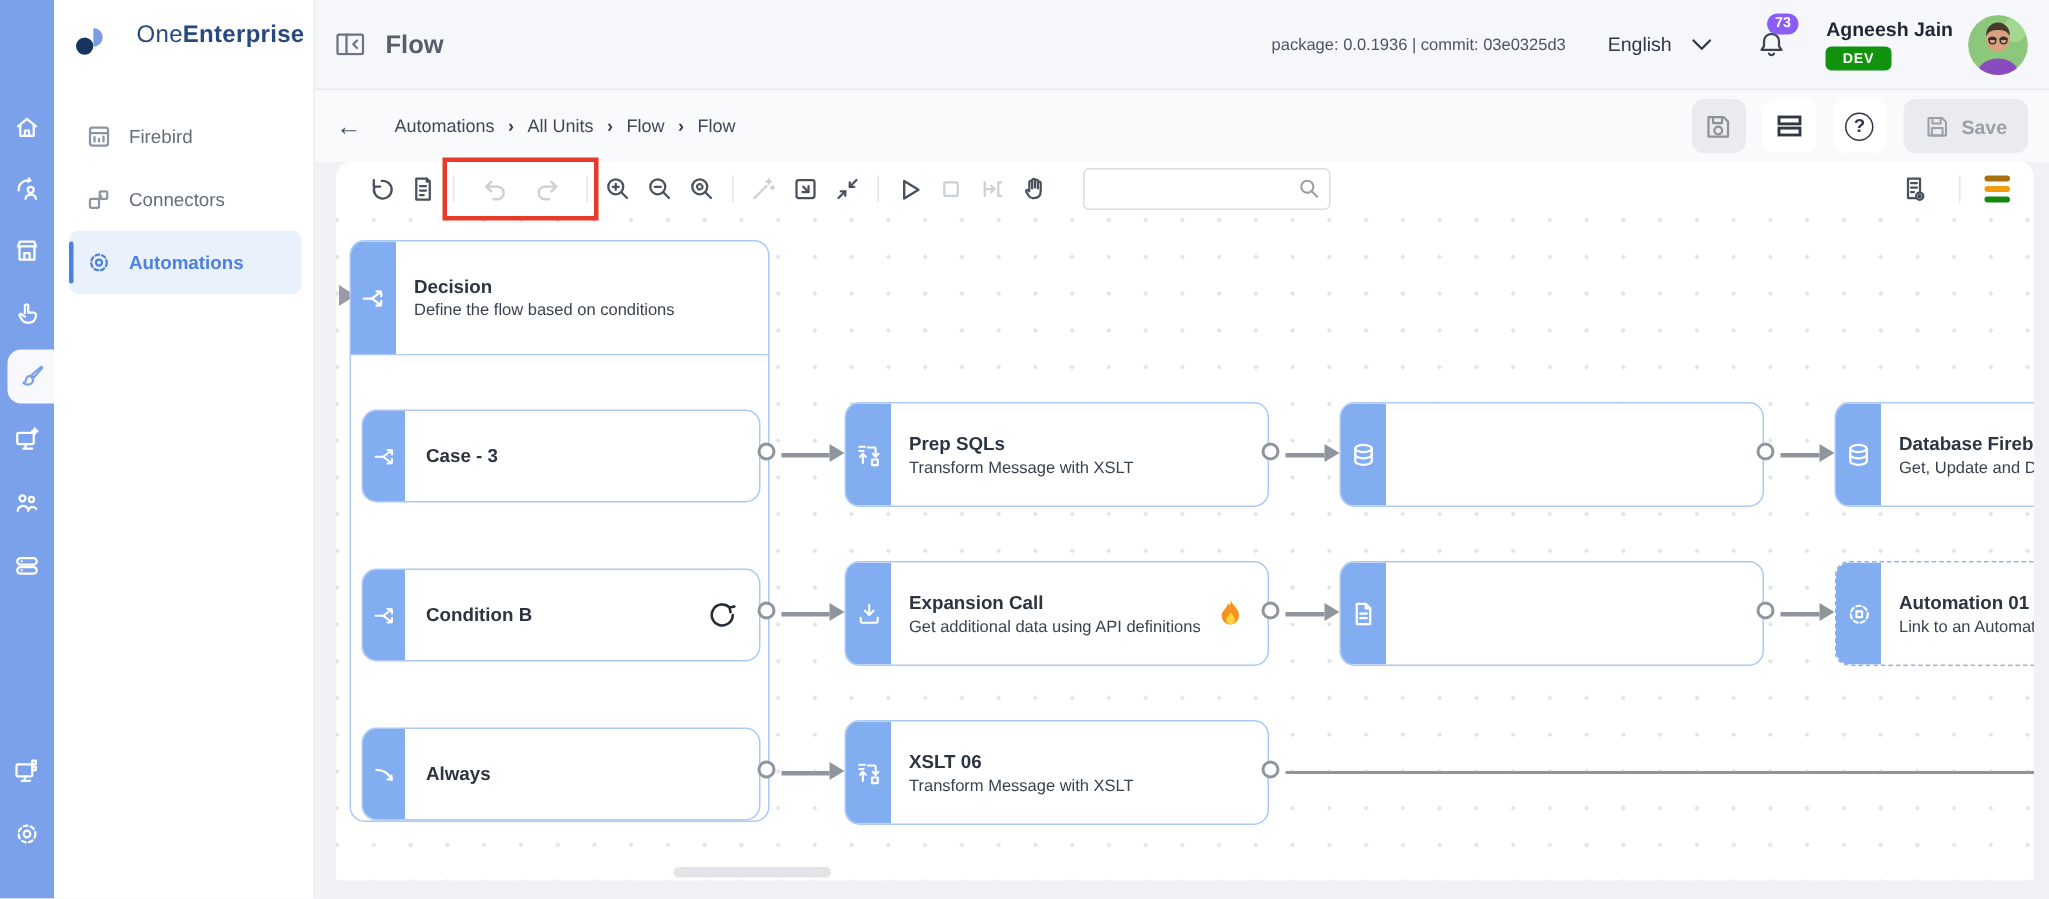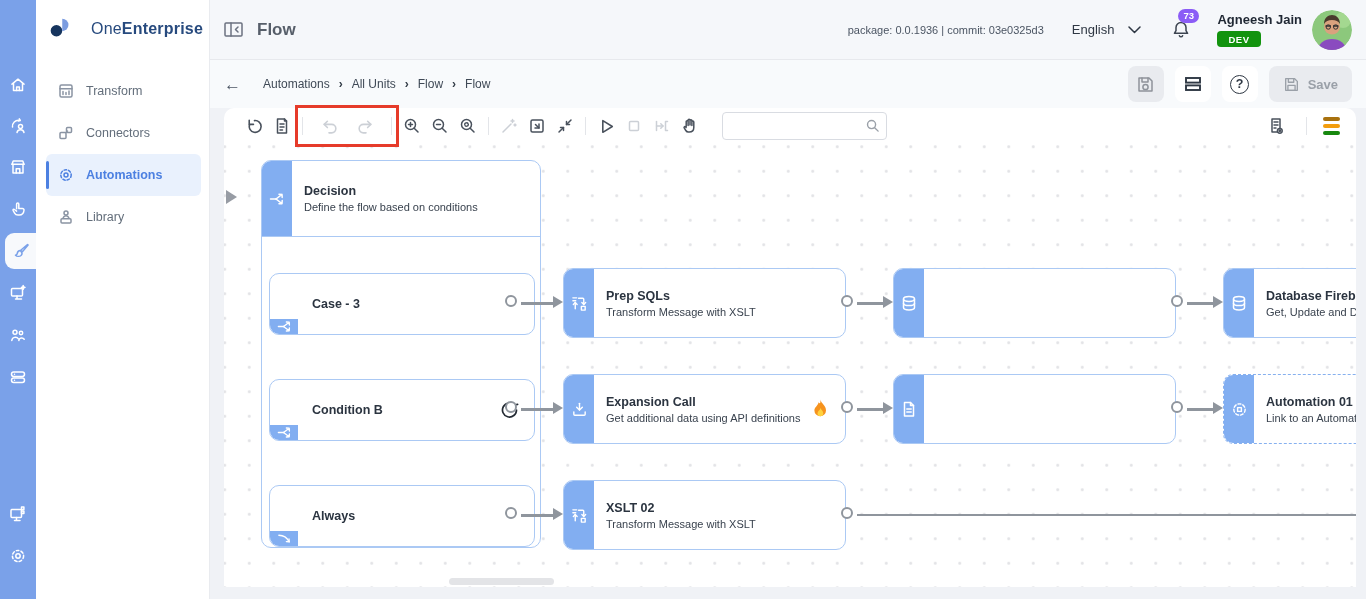--- a/index.html
+++ b/index.html
@@ -12,21 +12,21 @@
   svg { display:block; }
   .st { fill:none; stroke:currentColor; stroke-width:1.5; stroke-linecap:round; stroke-linejoin:round; }
 
   
   .rail { position:absolute; left:0; top:0; width:36px; height:599px; background:#7aa1e9; z-index:5; }
   .ric { position:absolute; left:0; width:36px; height:36px; display:flex; align-items:center; justify-content:center; color:#fff; }
   .ric.active { left:5px; width:31px; background:#f7f9fc; border-radius:9px 0 0 9px; color:#7aa1e9; }
 
   
   .sidebar { position:absolute; left:36px; top:0; width:174px; height:599px; background:#fff; border-right:1px solid #e9ebef; z-index:4; }
-  .logo { display:flex; align-items:center; gap:19px; padding:15px 6px 0 12px; }
+  .logo { display:flex; gap:19px; padding:15px 6px 0 12px; }
   .logo-text { font-size:16px; color:#274a7e; letter-spacing:.2px; white-space:nowrap; }
   .logo-text b { font-weight:800; }
   .menu { margin-top:28px; }
   .side-item { position:relative; display:flex; align-items:center; gap:12px; height:42px; padding-left:22px; color:#636e7b; font-size:12.5px; cursor:pointer; }
   .side-item .sicon { color:#8a94a3; }
   .side-item.active { background:#e9f1fd; border-radius:6px; margin:0 8px 0 10px; padding-left:12px; color:#4c80e1; font-weight:700; }
   .side-item.active .sicon { color:#4c80e1; }
   .side-item.active::before { content:""; position:absolute; left:0; top:7px; bottom:7px; width:3px; border-radius:2px; background:#4c80e1; }
 
   
@@ -74,23 +74,23 @@
   .colorbars span { width:17px; height:4.5px; border-radius:2px; display:block; }
 
   
   .canvas { position:absolute; left:0; right:0; top:36px; height:443px; overflow:hidden;
     background-image:radial-gradient(circle,#e2e3e6 1.3px, transparent 1.5px);
     background-size:24.5px 24.5px; background-position:13px 15px; }
 
   .start-arrow { position:absolute; left:2px; top:46px; width:0; height:0;
     border-left:11px solid #979ca4; border-top:7.5px solid transparent; border-bottom:7.5px solid transparent; }
 
-  .dgroup { position:absolute; left:9px; top:16px; width:280px; height:388px; background:#fff; border:1px solid #abc9f4; border-radius:10px;margin-left:28px; }
+  .dgroup { position:absolute; left:9px; top:16px; width:280px; height:388px; background:#fff; border:1px solid #abc9f4; border-radius:10px; }
   .dheader { position:absolute; left:0; top:0; right:0; height:76px; border-bottom:1px solid #abc9f4; border-radius:9px 9px 0 0; display:flex; overflow:hidden; cursor:pointer; }
-  .branch { position:absolute; left:7px; width:266px; height:62px; border:1px solid #abc9f4; border-radius:10px; background:#fff; display:flex; overflow:hidden; cursor:pointer;align-items:flex-end; }
+  .branch { position:absolute; left:7px; width:266px; height:62px; border:1px solid #abc9f4; border-radius:10px; background:#fff; display:flex; overflow:hidden; cursor:pointer; }
   .branch .nstrip { width:28px; }
 
   .fnode { position:absolute; width:283px; height:70px; background:#fff; border:1px solid #abc9f4; border-radius:10px; display:flex; overflow:hidden; cursor:pointer; }
   .fnode.dashed { border:1.5px dashed #86b0ef; }
   .nstrip { width:30px; flex:none; background:#82aef1; color:#fff; display:flex; align-items:center; justify-content:center; }
   .nbody { flex:1; min-width:0; display:flex; flex-direction:column; justify-content:center; padding:0 8px 0 12px; position:relative; }
   .ntitle { font-size:12.5px; font-weight:700; color:#2b3440; white-space:nowrap; }
   .nsub { font-size:11px; color:#39424e; margin-top:3px; white-space:nowrap; }
   .nlabel { font-size:12.5px; font-weight:700; color:#2b3440; align-self:center; padding-left:14px; white-space:nowrap; }
   .nbadge { position:absolute; right:12px; top:50%; transform:translateY(-50%); }
@@ -187,50 +187,40 @@
   </div>
   <div class="menu">
     <div class="side-item">
       <span class="sicon">
           <svg class="st" width="16" height="16" viewBox="0 0 16 16">
             <rect x="2" y="2" width="12" height="12" rx="1.5"></rect>
             <path d="M2 5.8h12"></path>
             <path d="M5 8.4v3M8 9.6v1.8M11 8v3.4"></path>
           </svg>
         </span>
-      <span>Transform</span>
+      <span>Firebird</span>
     </div>
     <div class="side-item">
       <span class="sicon">
           <svg class="st" width="16" height="16" viewBox="0 0 16 16">
             <rect x="2" y="7.5" width="6" height="6" rx="1"></rect>
             <rect x="8.5" y="2.5" width="5" height="5" rx="1"></rect>
             <path d="M8 7.5l1.5-1.5"></path>
           </svg>
         </span>
       <span>Connectors</span>
     </div>
     <div class="side-item active">
       <span class="sicon">
           <svg class="st" width="16" height="16" viewBox="0 0 16 16">
             <circle cx="8" cy="8" r="2"></circle>
             <circle cx="8" cy="8" r="5.2" stroke-dasharray="2.4 2"></circle>
           </svg>
         </span>
       <span>Automations</span>
-    </div>
-    <div class="side-item">
-      <span class="sicon">
-          <svg class="st" width="16" height="16" viewBox="0 0 16 16">
-            <circle cx="8" cy="4" r="2"></circle>
-            <path d="M5.2 8.8a2.9 2.9 0 0 1 5.6 0"></path>
-            <rect x="3" y="9.8" width="10" height="4.2" rx="1"></rect>
-          </svg>
-        </span>
-      <span>Library</span>
     </div>
   </div>
 </aside>
 
 <div class="main">
 
   <header class="topbar">
     <span class="collapse-ic">
         <svg class="st" width="19" height="15" viewBox="0 0 19 15">
           <rect x="1" y="1" width="17" height="13" rx="1"></rect>
@@ -585,21 +575,21 @@
             <svg class="st" width="17" height="17" viewBox="0 0 18 18" stroke-width="1.4">
                 <path d="M2 3h4M2 6h3"></path>
                 <path d="M8 3.5h4.5a1 1 0 0 1 1 1V10"></path>
                 <path d="M13.5 10l-2-2M13.5 10l2-2"></path>
                 <path d="M4.5 14.5V8"></path>
                 <path d="M4.5 8l-2 2M4.5 8l2 2"></path>
                 <rect x="11" y="12" width="4" height="4"></rect>
               </svg>
           </div>
           <div class="nbody">
-            <div class="ntitle">XSLT 02</div>
+            <div class="ntitle">XSLT 06</div>
             <div class="nsub">Transform Message with XSLT</div>
           </div>
         </div>
 
         <span class="port" style="left:281px; top:151px"></span>
         <span class="port" style="left:281px; top:257px"></span>
         <span class="port" style="left:281px; top:363px"></span>
         <span class="port" style="left:617px; top:151px"></span>
         <span class="port" style="left:947px; top:151px"></span>
         <span class="port" style="left:617px; top:257px"></span>

